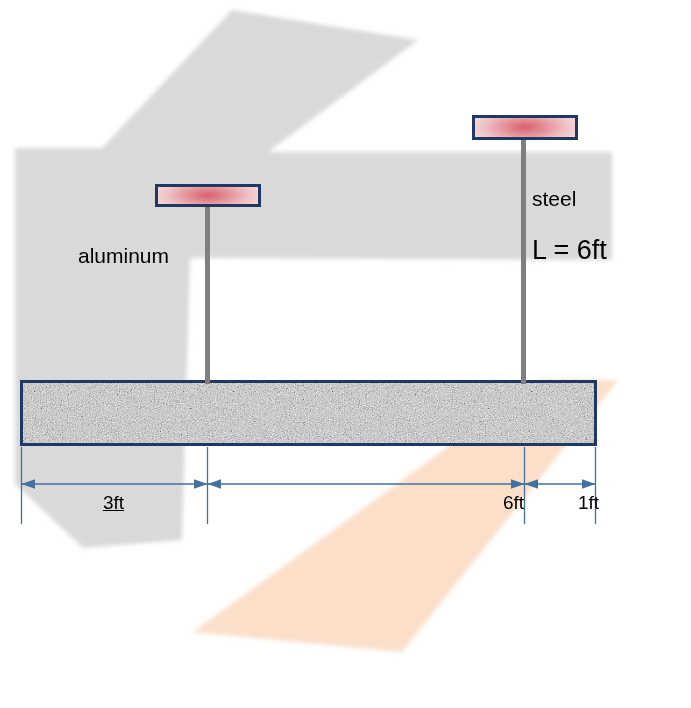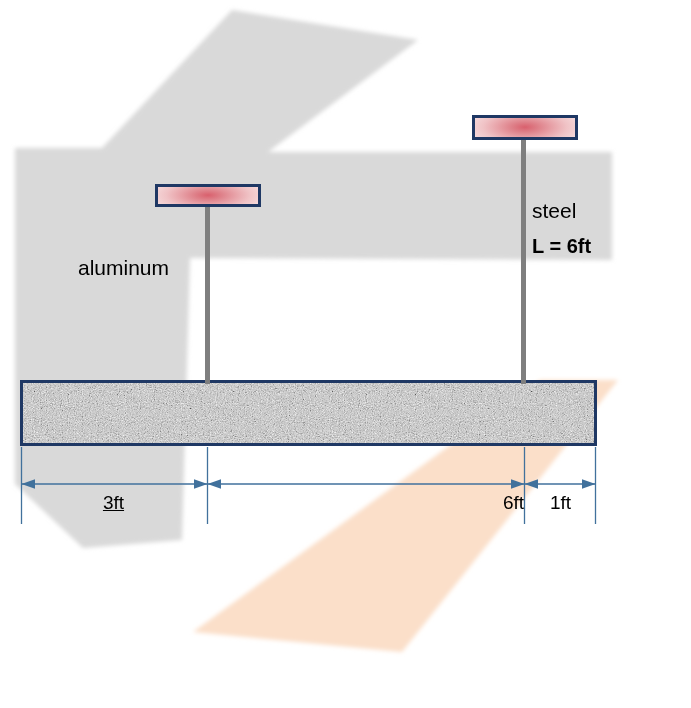--- a/index.html
+++ b/index.html
@@ -104,45 +104,43 @@
   
   .label {
     position: absolute;
     color: #000000;
     font-family: "Liberation Sans", sans-serif;
     white-space: nowrap;
     line-height: 1.32;
   }
   .material-name {
     font-size: 21px;
-    margin-top: 12px;
   }
   .prop-block {
-    font-size: 20px;
-    font-weight: bold;
+    font-size: 27px;
   }
   .prop-line { display: block; }
   .prop-line sup {
     font-size: 0.66em;
     vertical-align: super;
     line-height: 0;
   }
   .dim-label {
     font-size: 19px;
     text-align: center;
   }
 
   #label-aluminum { left: 78px;  top: 242px; }
   #label-steel    { left: 532px; top: 185px; }
   #props-aluminum { left: 225px; top: 261px; }
   #props-steel    { left: 532px; top: 233px; }
 
   #dim-label-0 { left: 20px;  top: 490px; width: 187px; text-decoration: underline; }
   #dim-label-1 { left: 207px; top: 490px; width: 317px; text-align: right; }
-  #dim-label-2 { left: 524px; top: 490px; width: 73px;  }
+  #dim-label-2 { left: 524px; top: 490px; width: 73px; padding-left: 28px;  }
 </style>
 </head>
 <body>
 
 <div id="canvas">
 
   <svg class="ribbon" viewBox="0 0 691 708" xmlns="http://www.w3.org/2000/svg">
     <defs>
       <filter id="soft-blur" x="-20%" y="-20%" width="140%" height="140%">
         <feGaussianBlur stdDeviation="2.2"></feGaussianBlur>

